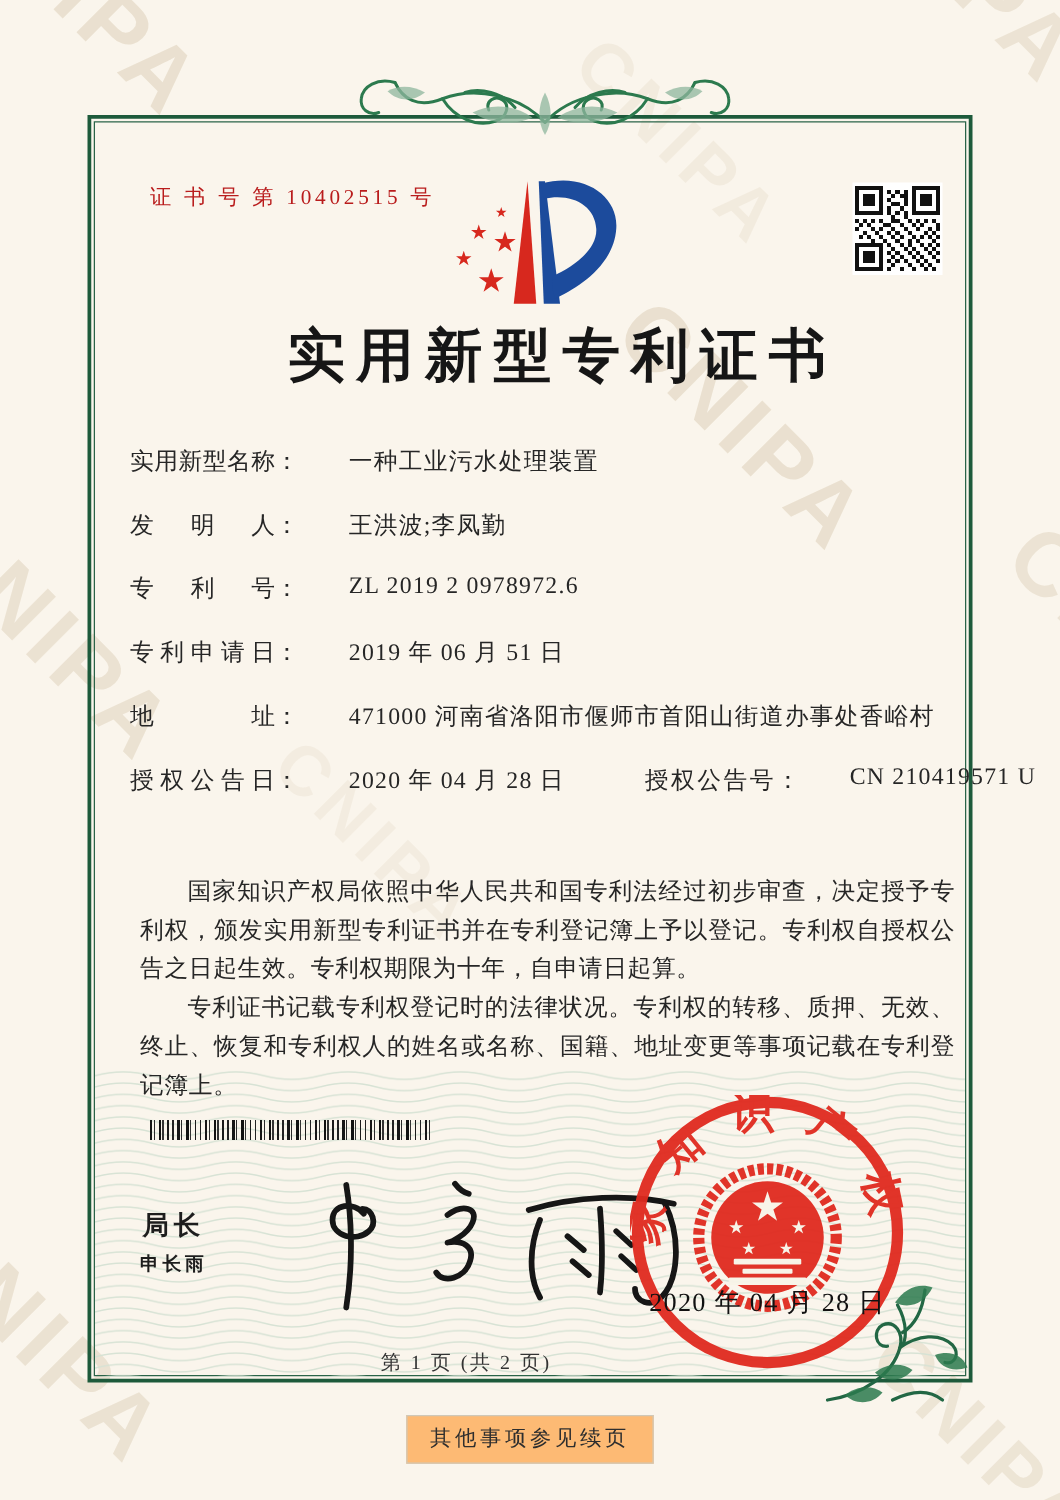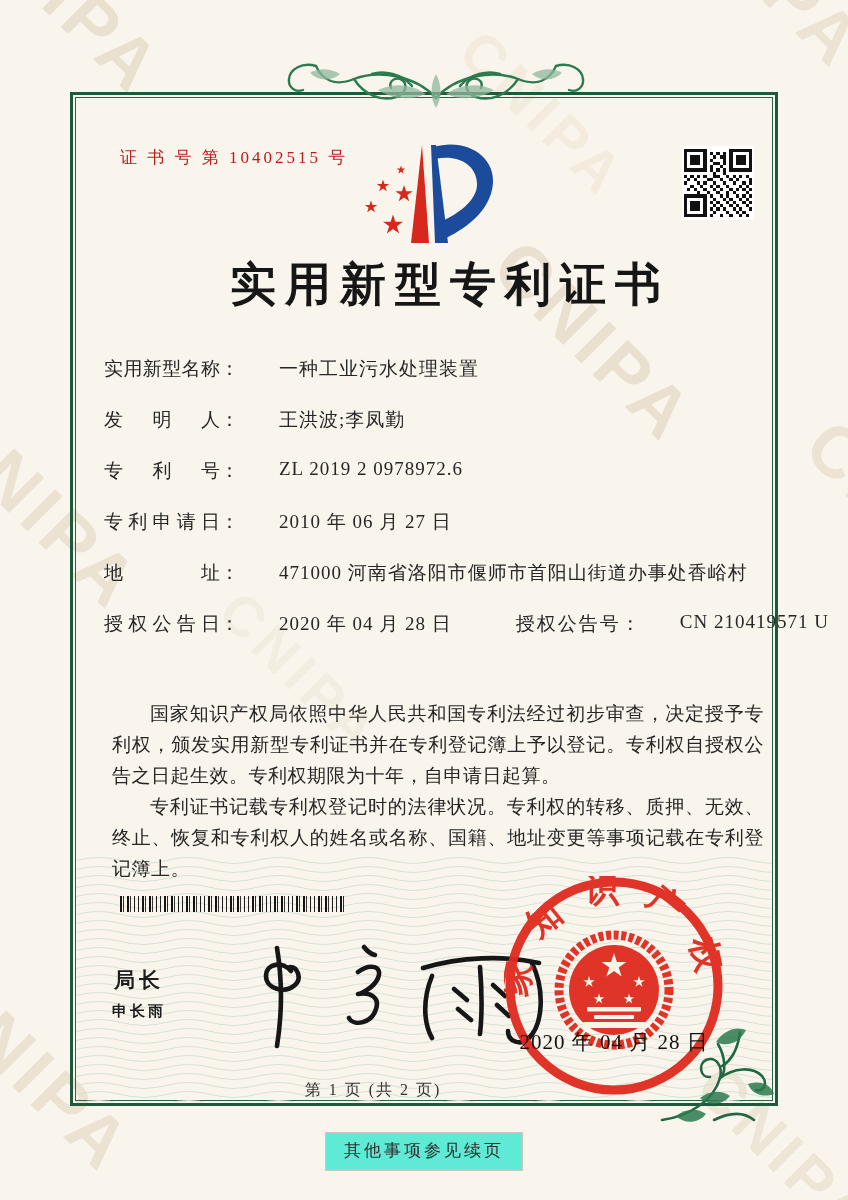--- a/index.html
+++ b/index.html
@@ -51,21 +51,21 @@
   #sig-name{left:112px;top:1002px;font-size:15px;letter-spacing:3px;color:#1d1d1d;font-weight:bold;
             font-family:"Liberation Sans","DejaVu Sans",sans-serif;}
   #autograph{left:246px;top:938px;width:330px;height:115px;}
 
   #seal{left:504px;top:876px;width:220px;height:220px;z-index:4;opacity:.95;}
   #seal-date{left:504px;top:1028px;width:220px;text-align:center;font-size:21px;
              letter-spacing:1px;color:#111;z-index:5;}
 
   #page-ind{left:70px;top:1080px;width:606px;text-align:center;font-size:16px;
             letter-spacing:2px;color:#333;}
-  #cont-note{left:424px;top:1132px;transform:translateX(-50%);background:#5eead4;
+  #cont-note{left:424px;top:1132px;transform:translateX(-50%);background:#fdba74;
              border:1px solid #cfc8b8;padding:6px 18px 8px;font-size:17px;
              letter-spacing:3px;color:#2e2e2e;z-index:2;}
 
   #orn-top{left:286px;top:56px;width:300px;height:76px;z-index:2;}
   #orn-corner{left:656px;top:1024px;width:122px;height:118px;z-index:2;}
 </style>
 </head>
 <body>
 
 <div id="page">
@@ -179,21 +179,21 @@
     <div class="frow">
       <span class="flabel">实用新型名称</span><span class="fcolon">：</span><span class="fvalue">一种工业污水处理装置</span>
     </div>
     <div class="frow">
       <span class="flabel">发明人</span><span class="fcolon">：</span><span class="fvalue">王洪波;李凤勤</span>
     </div>
     <div class="frow">
       <span class="flabel">专利号</span><span class="fcolon">：</span><span class="fvalue">ZL 2019 2 0978972.6</span>
     </div>
     <div class="frow">
-      <span class="flabel">专利申请日</span><span class="fcolon">：</span><span class="fvalue">2010 年 06 月 27 日</span>
+      <span class="flabel">专利申请日</span><span class="fcolon">：</span><span class="fvalue">2019 年 06 月 51 日</span>
     </div>
     <div class="frow">
       <span class="flabel">地址</span><span class="fcolon">：</span><span class="fvalue">471000 河南省洛阳市偃师市首阳山街道办事处香峪村</span>
     </div>
     <div class="frow">
       <span class="flabel">授权公告日</span><span class="fcolon">：</span><span class="fvalue">2020 年 04 月 28 日</span><span class="pair2"><span class="flabel2">授权公告号</span><span class="fcolon">：</span><span class="fvalue">CN 210419571 U</span></span>
     </div>
   </div>
 
   <div id="paras" class="abs">

